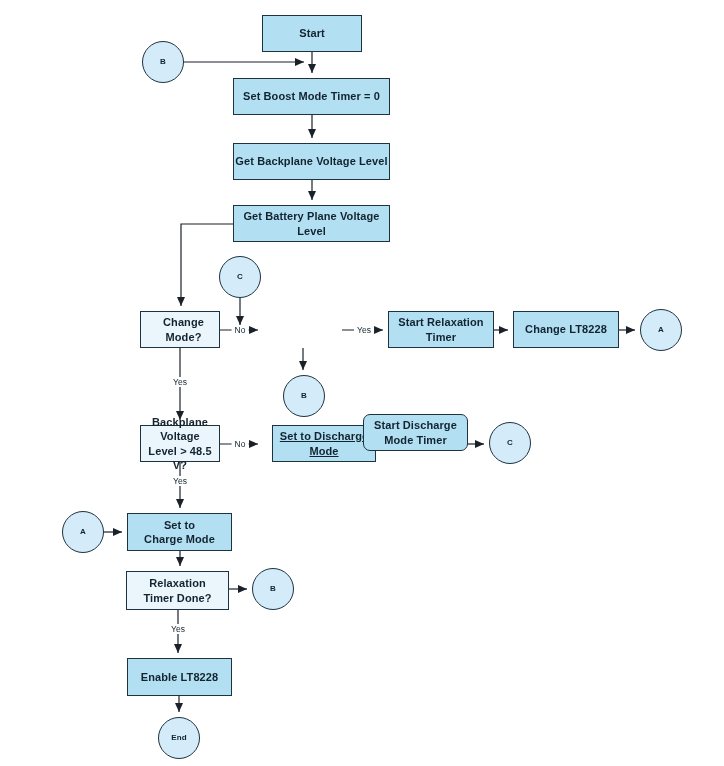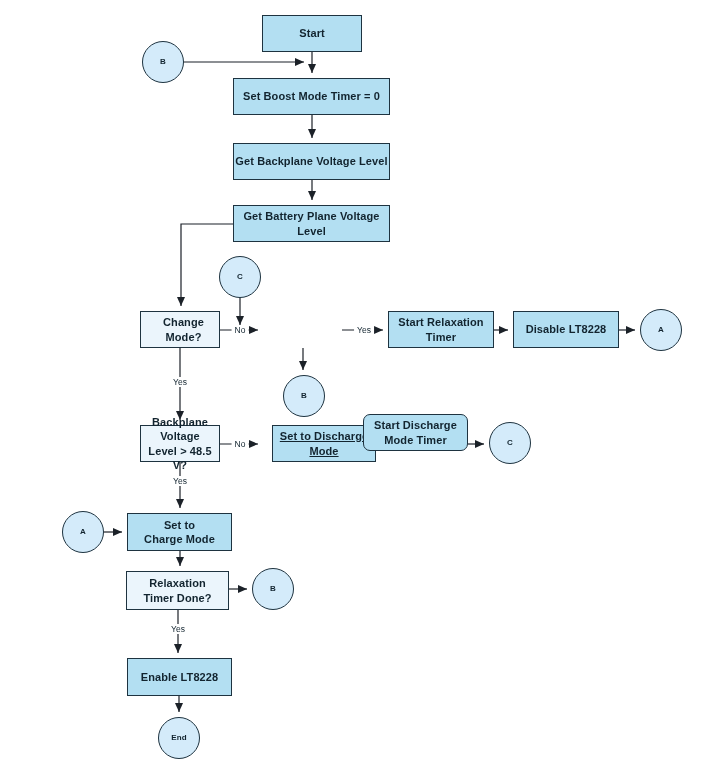--- a/index.html
+++ b/index.html
@@ -88,21 +88,21 @@
       <line x1="178" y1="610" x2="178" y2="653" marker-end="url(#arrow)"></line>
       <line x1="179" y1="696" x2="179" y2="712" marker-end="url(#arrow)"></line>
     </g>
   </svg>
 
   <div class="node process" style="left:262px; top:15px;  width:100px; height:37px;">Start</div>
   <div class="node process" style="left:233px; top:78px;  width:157px; height:37px;">Set Boost Mode Timer = 0</div>
   <div class="node process" style="left:233px; top:143px; width:157px; height:37px;">Get Backplane Voltage Level</div>
   <div class="node process" style="left:233px; top:205px; width:157px; height:37px;">Get Battery Plane Voltage Level</div>
   <div class="node process" style="left:388px; top:311px; width:106px; height:37px;">Start Relaxation Timer</div>
-  <div class="node process" style="left:513px; top:311px; width:106px; height:37px;">Disable LT8228</div>
+  <div class="node process" style="left:513px; top:311px; width:106px; height:37px;">Change LT8228</div>
   <div class="node process" style="left:272px; top:425px; width:104px;  height:37px;text-decoration:underline;">Set to Discharge
 Mode</div>
   <div class="node process" style="left:363px; top:414px; width:105px; height:37px;border-radius:7px;">Start Discharge
 Mode Timer</div>
   <div class="node process" style="left:127px; top:513px; width:105px; height:38px;">Set to
 Charge Mode</div>
   <div class="node process" style="left:127px; top:658px; width:105px; height:38px;">Enable LT8228</div>
 
   <div class="node decision" style="left:140px; top:311px; width:80px;  height:37px;padding-left:7px;">Change Mode?</div>
   <div class="node decision" style="left:140px; top:425px; width:80px;  height:37px;">Backplane Voltage

